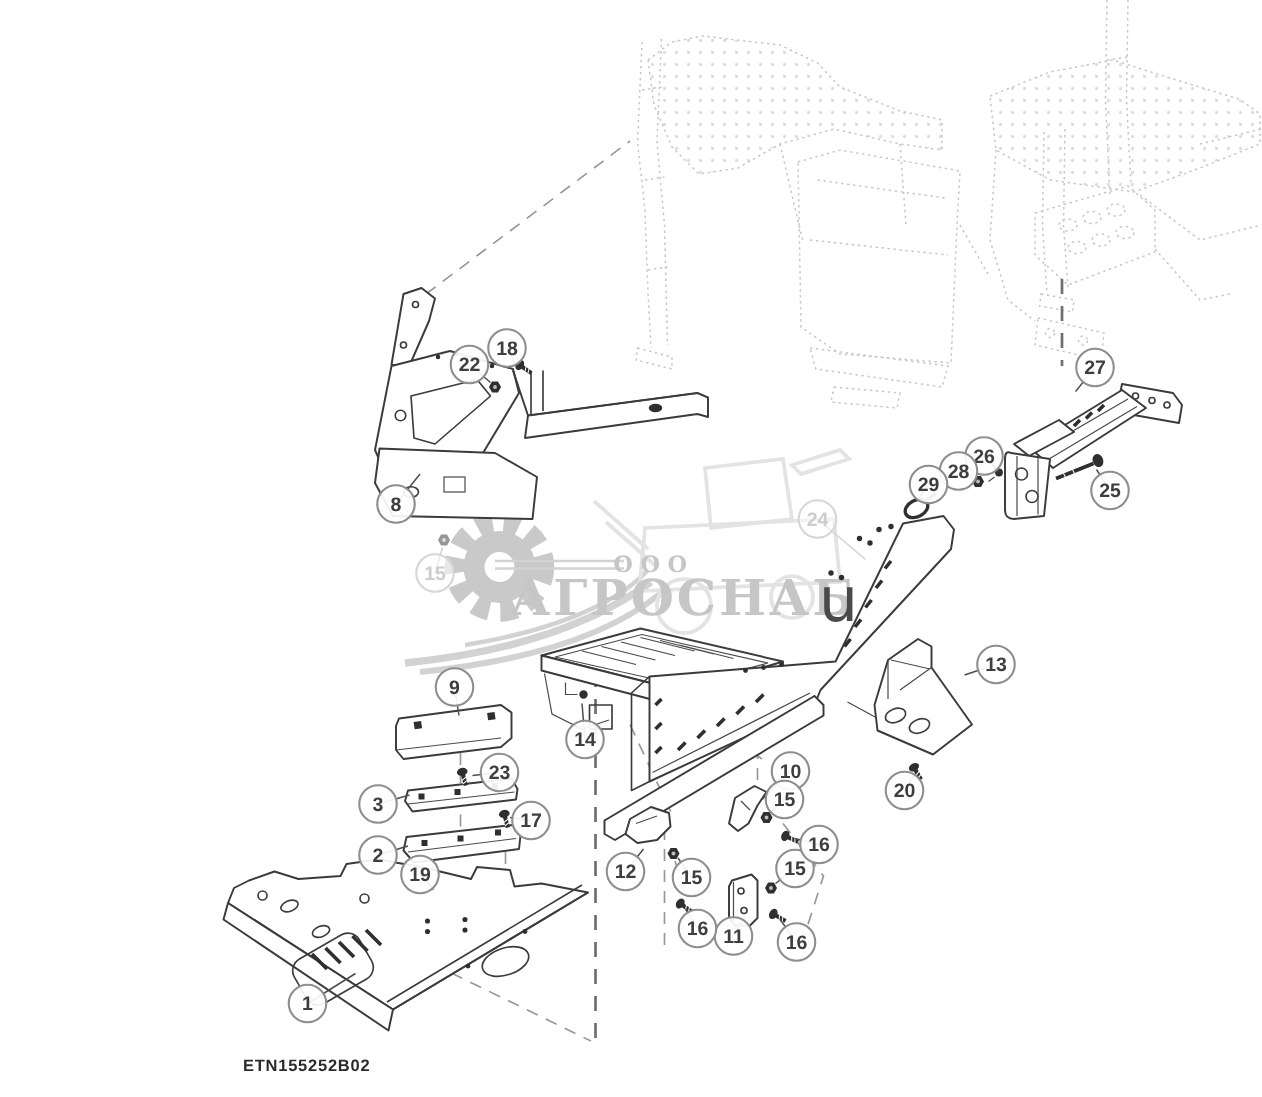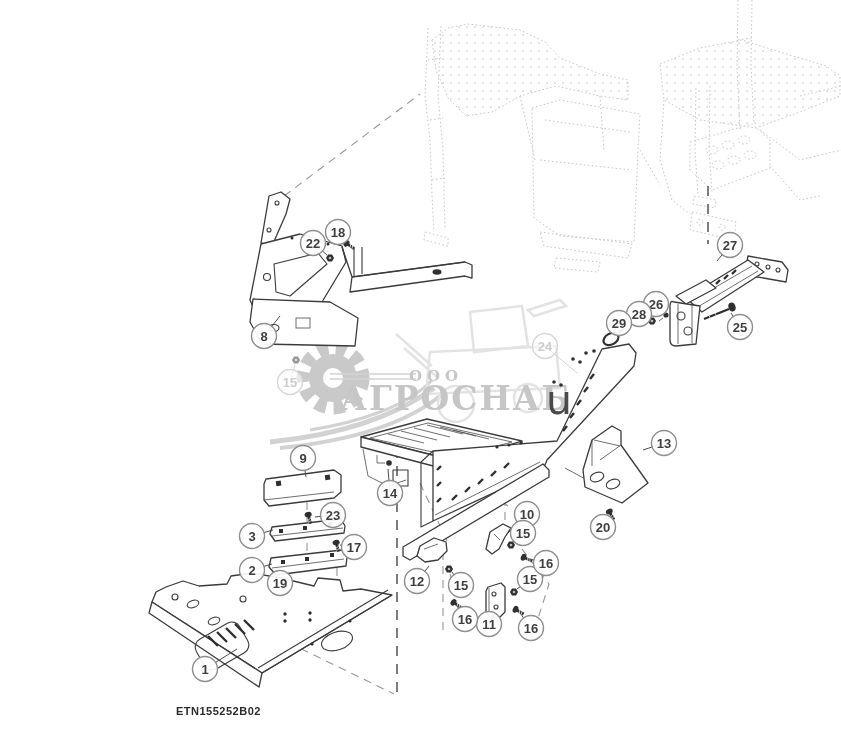--- a/index.html
+++ b/index.html
@@ -25,21 +25,21 @@
   .wm-ooo{font-size:15px;letter-spacing:5px;}
   .wm-name{font-size:33px;letter-spacing:2px;}
   .overlay-u{fill:#4a4a4a;font-family:"DejaVu Sans",sans-serif;font-size:41px;}
   
   .callout line{stroke:#4d4d4d;stroke-width:1;}
   .callout circle{fill:rgba(255,255,255,.92);stroke:#8e8e8e;stroke-width:1.4;}
   .callout text{font:700 13px "Liberation Sans",sans-serif;fill:#3e3e3e;}
   .callout.faint line{stroke:#d2d2d2;}
   .callout.faint circle{stroke:#d6d6d6;fill:rgba(255,255,255,.55);}
   .callout.faint text{fill:#cdcdcd;}
-  .code{position:absolute;left:176px;top:705px;font:700 11px "Liberation Sans",sans-serif;
+  .code{position:absolute;left:162px;top:705px;font:700 11px "Liberation Sans",sans-serif;
         color:#2b2b2b;letter-spacing:.5px;text-align:right;}
 </style>
 </head>
 <body>
 
 <div class="canvas">
 <svg width="841" height="731" viewBox="0 0 841 731">
   <defs>
     <pattern id="dots" width="8" height="8" patternUnits="userSpaceOnUse">
       <circle cx="3" cy="3" r="1.1" fill="#dedede"></circle>

